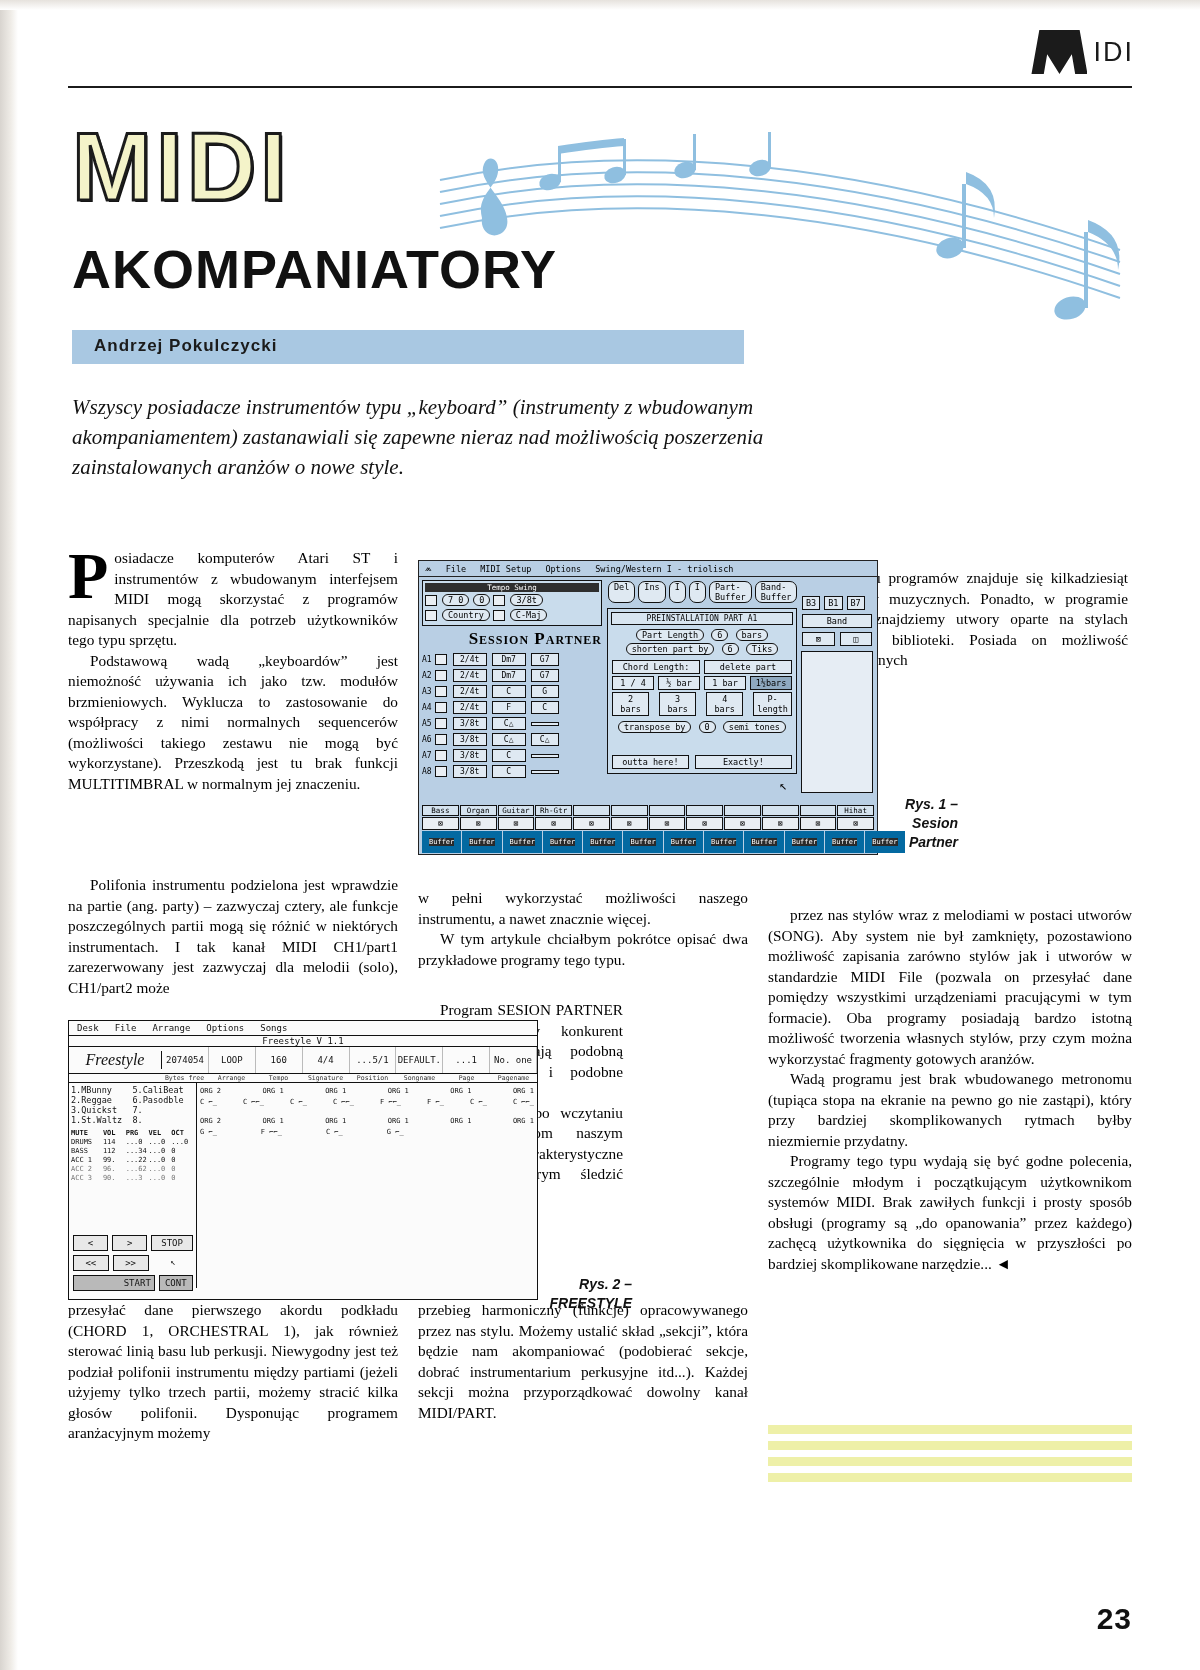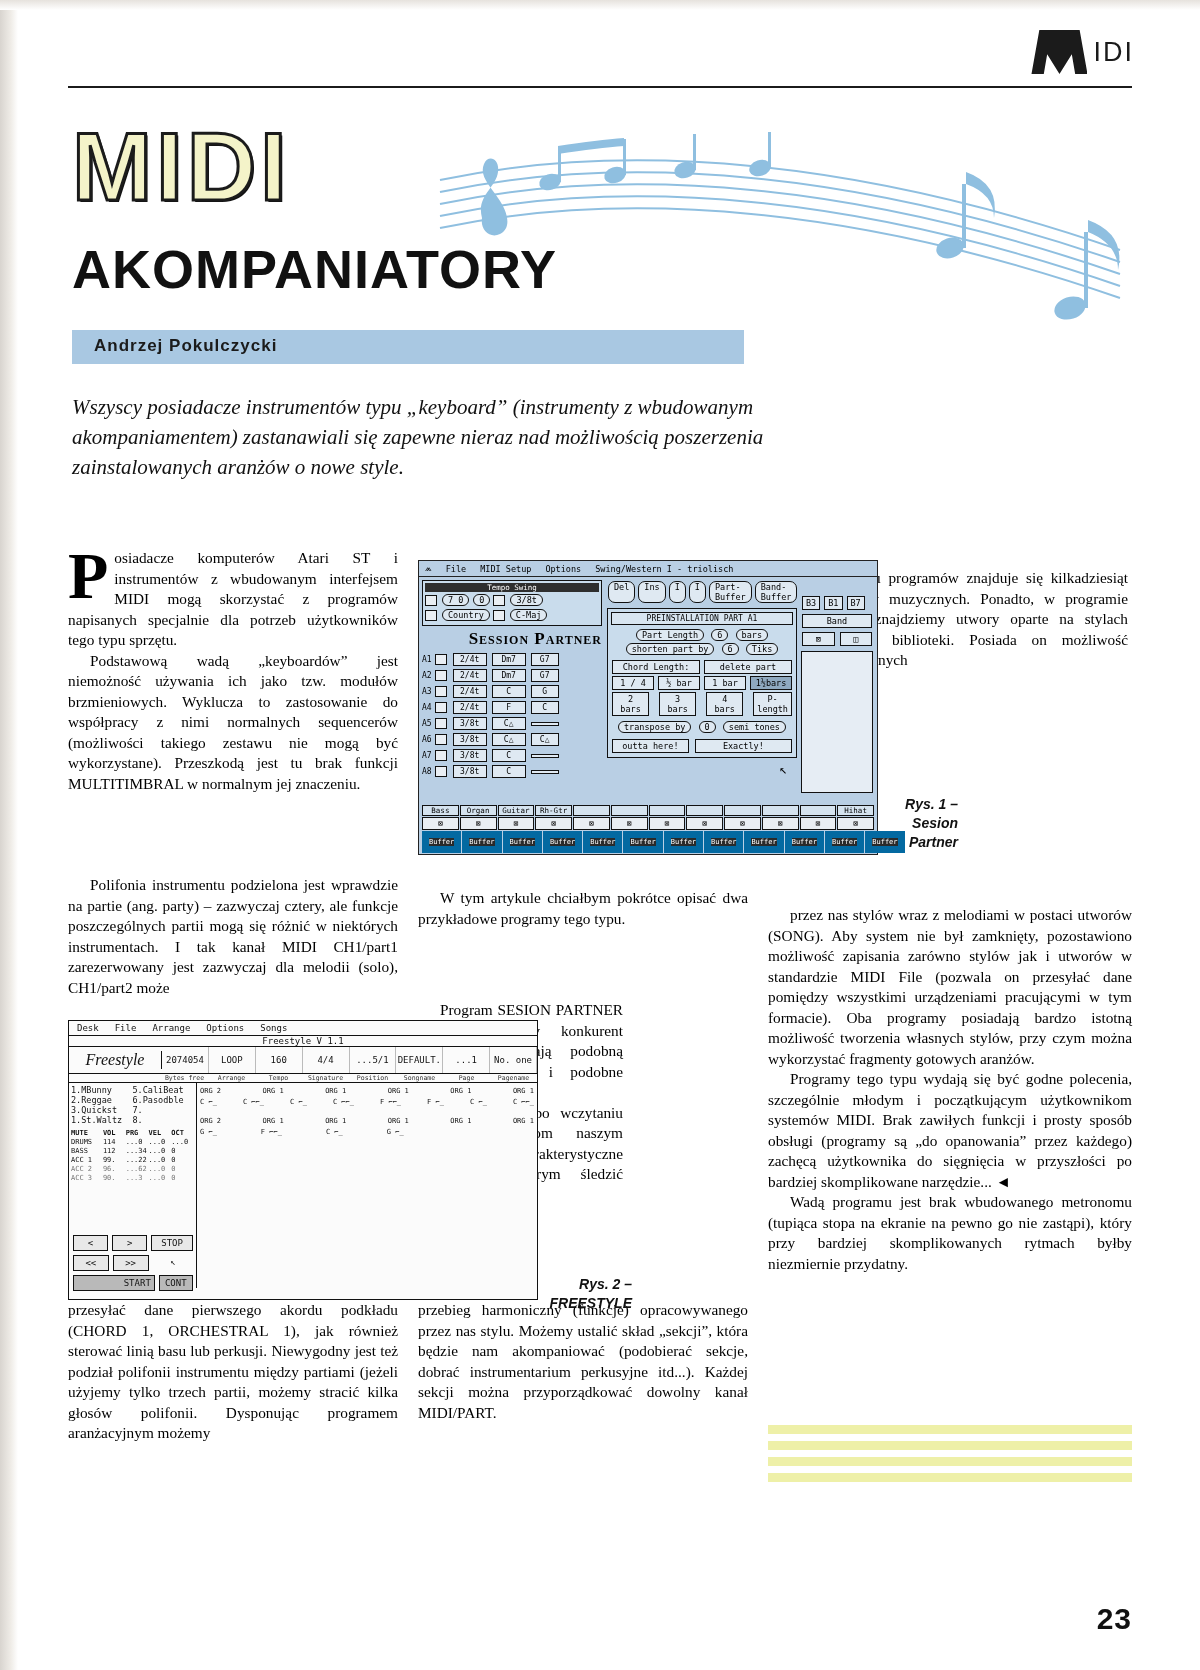--- a/index.html
+++ b/index.html
@@ -190,34 +190,35 @@
 
   <div class="col c1">
     <p class="first"><span class="dropcap">P</span><span>osiadacze komputerów Atari ST i instrumentów z wbudowanym interfejsem MIDI mogą skorzystać z programów napisanych specjalnie dla potrzeb użytkowników tego typu sprzętu.</span></p>
     <p><span>Podstawową wadą „keyboardów” jest niemożność używania ich jako tzw. modułów brzmieniowych. Wyklucza to zastosowanie do współpracy z nimi normalnych sequencerów (możliwości takiego zestawu nie mogą być wykorzystane). Przeszkodą jest tu brak funkcji MULTITIMBRAL w normalnym jej znaczeniu.</span></p>
   </div>
   <div class="col c1b">
     <p><span>Polifonia instrumentu podzielona jest wprawdzie na partie (ang. party) – zazwyczaj cztery, ale funkcje poszczególnych partii mogą się różnić w niektórych instrumentach. I tak kanał MIDI CH1/part1 zarezerwowany jest zazwyczaj dla melodii (solo), CH1/part2 może</span></p>
   </div>
 
   <div class="col c2a">
+    <p class="first"><span>w pełni wykorzystać możliwości naszego instrumentu, a nawet znacznie więcej.</span></p>
     <p><span>W tym artykule chciałbym pokrótce opisać dwa przykładowe programy tego typu.</span></p>
   </div>
   <div class="col c2b">
     <p><span>Program SESION PARTNER i jego ubozszy konkurent FREESTYLE mają podobną zasadę działania i podobne możliwości.</span></p>
     <p><span>Bezpośrednio po wczytaniu programów oczom naszym ukaże się charakterystyczne „okno”, w którym śledzić będziemy</span></p>
   </div>
 
   <div class="col c3">
     <p class="first"><span>W bibliotece obu programów znajduje się kilkadziesiąt gotowych stylów muzycznych. Ponadto, w programie Sesion Partner znajdziemy utwory oparte na stylach pochodzących z biblioteki. Posiada on możliwość zapisania zmienionych</span></p>
   </div>
   <div class="col c3b">
     <p><span>przez nas stylów wraz z melodiami w postaci utworów (SONG). Aby system nie był zamknięty, pozostawiono możliwość zapisania zarówno stylów jak i utworów w standardzie MIDI File (pozwala on przesyłać dane pomiędzy wszystkimi urządzeniami pracującymi w tym formacie). Oba programy posiadają bardzo istotną możliwość tworzenia własnych stylów, przy czym można wykorzystać fragmenty gotowych aranżów.</span></p>
+    <p><span>Wadą programu jest brak wbudowanego metronomu (tupiąca stopa na ekranie na pewno go nie zastąpi), który przy bardziej skomplikowanych rytmach byłby niezmiernie przydatny.</span></p>
     <p><span>Programy tego typu wydają się być godne polecenia, szczególnie młodym i początkującym użytkownikom systemów MIDI. Brak zawiłych funkcji i prosty sposób obsługi (programy są „do opanowania” przez każdego) zachęcą użytkownika do sięgnięcia w przyszłości po bardziej skomplikowane narzędzie... ◄</span></p>
-    <p><span>Wadą programu jest brak wbudowanego metronomu (tupiąca stopa na ekranie na pewno go nie zastąpi), który przy bardziej skomplikowanych rytmach byłby niezmiernie przydatny.</span></p>
   </div>
 
   <div class="col bottom-left">
     <p class="first"><span>przesyłać dane pierwszego akordu podkładu (CHORD 1, ORCHESTRAL 1), jak również sterować linią basu lub perkusji. Niewygodny jest też podział polifonii instrumentu między partiami (jeżeli użyjemy tylko trzech partii, możemy stracić kilka głosów polifonii. Dysponując programem aranżacyjnym możemy</span></p>
   </div>
   <div class="col bottom-mid">
     <p class="first"><span>przebieg harmoniczny (funkcje) opracowywanego przez nas stylu. Możemy ustalić skład „sekcji”, która będzie nam akompaniować (podobierać sekcje, dobrać instrumentarium perkusyjne itd...). Każdej sekcji można przyporządkować dowolny kanał MIDI/PART.</span></p>
   </div>
 
   <div class="fig1">
@@ -346,21 +347,21 @@
             <span class="btn" style="flex:1;">2 bars</span>
             <span class="btn" style="flex:1;">3 bars</span>
             <span class="btn" style="flex:1;">4 bars</span>
             <span class="btn" style="flex:1;">P-length</span>
           </div>
           <div style="text-align:center;margin-top:3px;">
             <span class="pill">transpose by</span>
             <span class="pill">0</span>
             <span class="pill">semi tones</span>
           </div>
-          <div style="display:flex;gap:4px;margin-top:4px;">
+          <div style="display:flex;gap:4px;margin-top:20px;">
             <span class="btn" style="flex:1;">outta here!</span>
             <span class="btn" style="flex:1.3;">Exactly!</span>
           </div>
         </div>
         <div style="position:relative;height:28px;">
           <span style="position:absolute;right:10px;top:4px;font-size:13px;">↖</span>
         </div>
       </div>
 
       <div class="f1-far">

